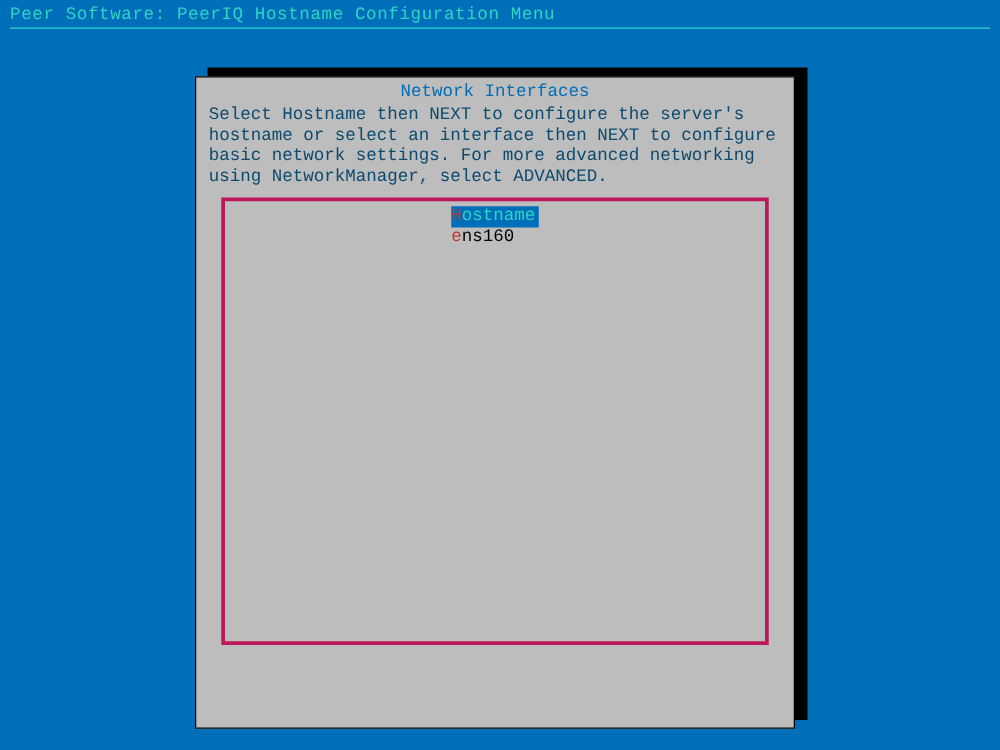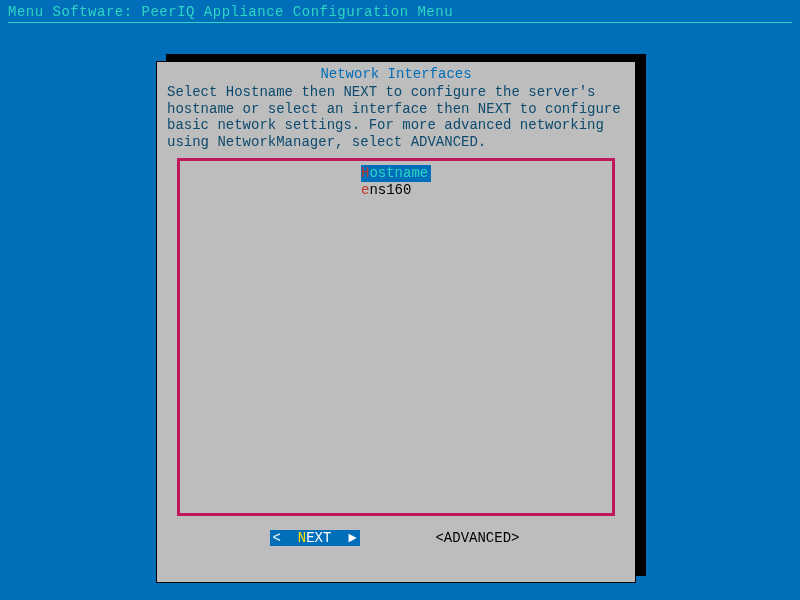--- a/index.html
+++ b/index.html
@@ -86,37 +86,32 @@
   .btn-primary .hot-y { color: #ffe400; }
   .btn-secondary {
     color: #000;
   }
   .gap { display:inline-block; width: 56px; }
 </style>
 </head>
 <body>
 
 <div class="header">
-  <span>Menu Software: PeerIQ Appliance Configuration Menu</span>
+  <span>Peer Software: PeerIQ Hostname Configuration Menu</span>
   <hr class="header-rule">
 </div>
 
 <div class="shadow"></div>
 
 <div class="dialog">
   <div class="dialog-title">Network Interfaces</div>
   <div class="dialog-text">Select Hostname then NEXT to configure the server's hostname or select an interface then NEXT to configure basic network settings. For more advanced networking using NetworkManager, select ADVANCED.</div>
 
   <div class="list-box">
     <div class="list-line">
       <span class="list-item sel"><span class="hot-r">H</span><span>ostname</span></span>
     </div>
     <div class="list-line">
       <span class="list-item"><span class="hot-r">e</span><span>ns160</span></span>
     </div>
   </div>
 
-  <div class="btn-row">
-    <span class="btn btn-primary"><span>&lt;</span>&nbsp;&nbsp;<span class="hot-y">N</span><span>EXT</span>&nbsp;&nbsp;<span>►</span></span>
-    <span class="gap"></span>
-    <span class="btn btn-secondary"><span>&lt;</span><span>A</span><span>DVANCED</span><span>&gt;</span></span>
-  </div>
 </div>
 
 </body></html>

